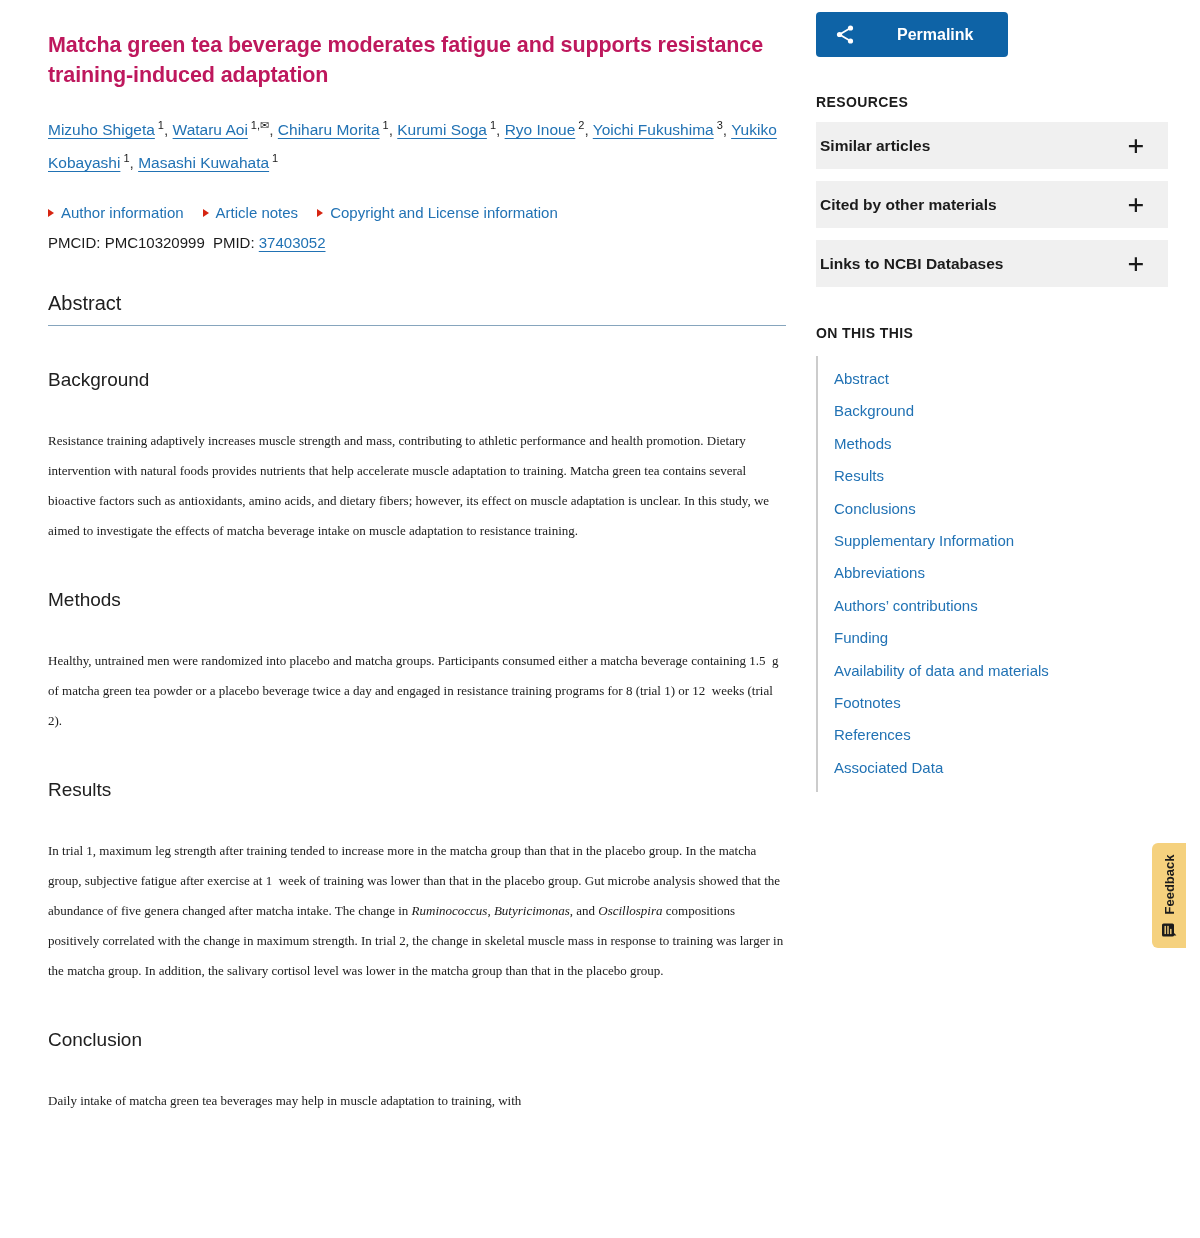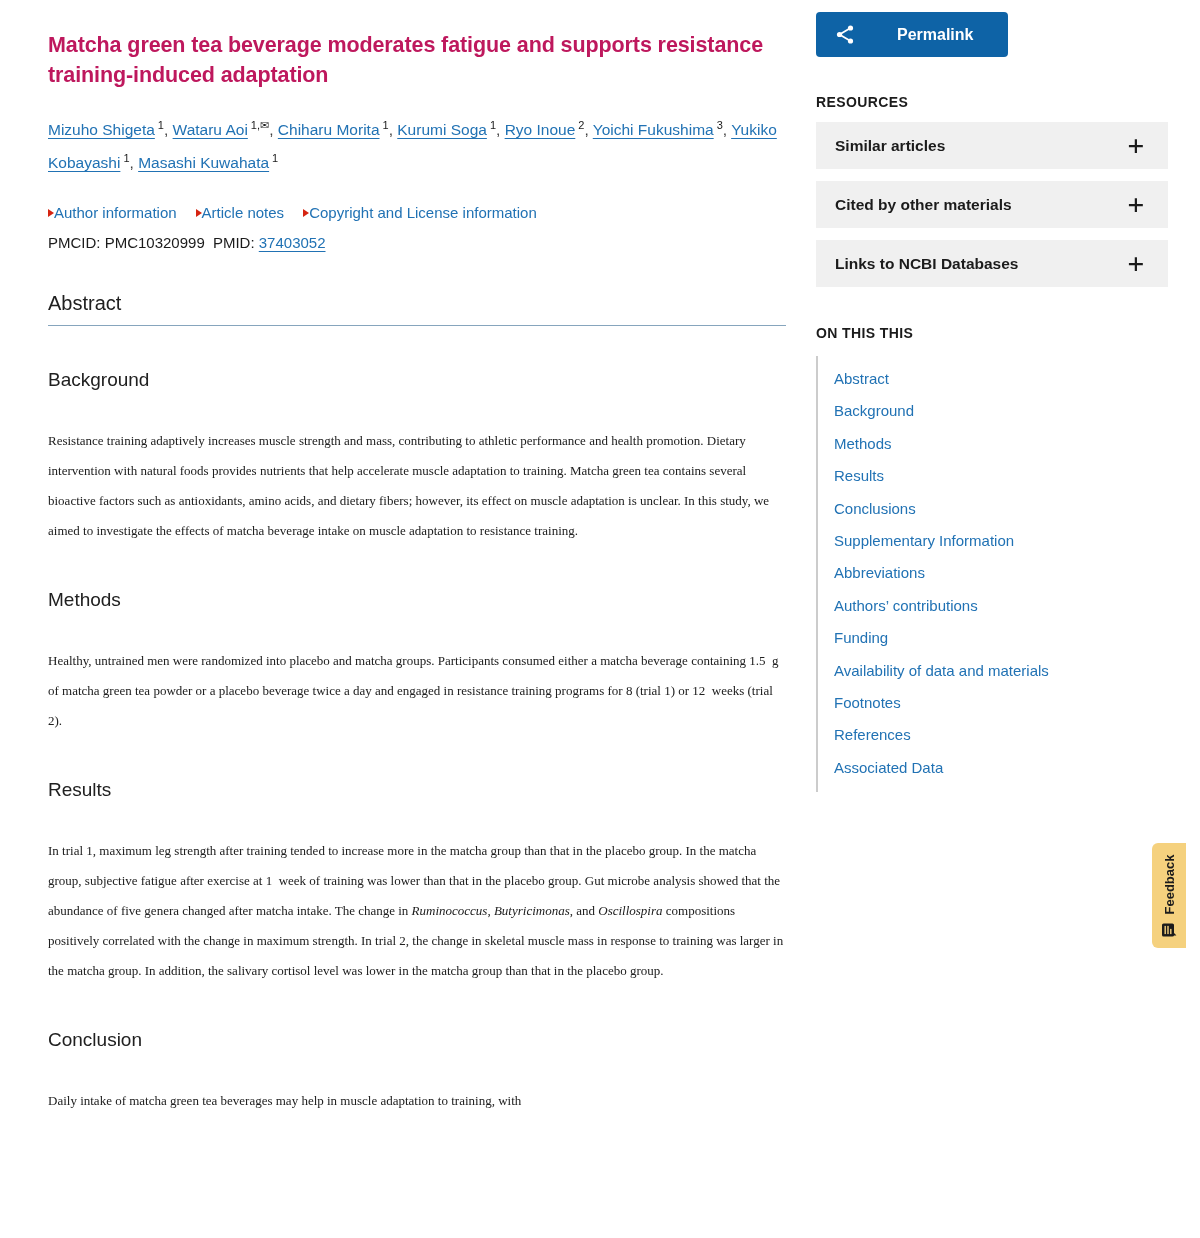--- a/index.html
+++ b/index.html
@@ -16,21 +16,21 @@
   .article-title {
     margin:30px 0 0; font-size:21.5px; line-height:30px; font-weight:700;
     color:#be185d; letter-spacing:-0.1px;
   }
 
   .authors { margin:21px 0 0; font-size:15.5px; line-height:29px; color:#3d3d3d; }
   .authors a { color:#2172b4; text-decoration:underline; text-decoration-thickness:1px; text-underline-offset:2.5px; cursor:pointer; }
   .authors sup { font-size:11px; color:#1b1b1b; margin-left:3px; }
 
   .meta-links { margin:27px 0 0; font-size:15px; display:flex; gap:19px; align-items:center; }
-  .meta-link { display:inline-flex; align-items:center; cursor:pointer;justify-content:center; }
+  .meta-link { display:inline-flex; align-items:center; gap:7px; cursor:pointer;justify-content:center; }
   .meta-link .tri {
     width:0; height:0; display:inline-block;
     border-left:6px solid #d62411; border-top:4.5px solid transparent; border-bottom:4.5px solid transparent;
   }
   .meta-link a { color:#2172b4; text-decoration:none; }
 
   .ids { margin:13px 0 0; font-size:15px; color:#1b1b1b; }
   .ids .pmid-label { margin-left:4px; }
   .ids a { color:#2172b4; text-decoration:underline; text-decoration-thickness:1px; text-underline-offset:2.5px; cursor:pointer; }
 
@@ -54,21 +54,21 @@
     font-size:16px; font-weight:700; display:flex; align-items:center;
     padding:0 0 0 19px; gap:41px; cursor:pointer;
   }
   .permalink-btn svg { flex:0 0 auto; }
 
   .side-caps {
     margin:37px 0 0; font-size:14px; font-weight:700; color:#1b1b1b; letter-spacing:0.4px;
   }
   .res-row {
     margin-top:12px; height:47px; background:#f0f0f0; display:flex; align-items:center;
-    justify-content:space-between; padding:0 24px 0 19px; cursor:pointer;
+    justify-content:space-between; padding:0 24px 0 4px; cursor:pointer;
   }
   .res-row .label { font-size:15.5px; font-weight:700; color:#1b1b1b; }
   .res-row .plus { font-size:27px; font-weight:300; color:#1b1b1b; line-height:1; margin-top:-3px; font-family:"DejaVu Sans Mono", monospace; }
 
   .otp-caps { margin:38px 0 0; }
   .toc { margin-top:15px; border-left:2px solid #cccccc; padding:7px 0 8px 16px; display:flex; flex-direction:column; }
   .toc a {
     font-size:15px; line-height:32.4px; color:#2172b4; text-decoration:none; cursor:pointer;
   }
 

